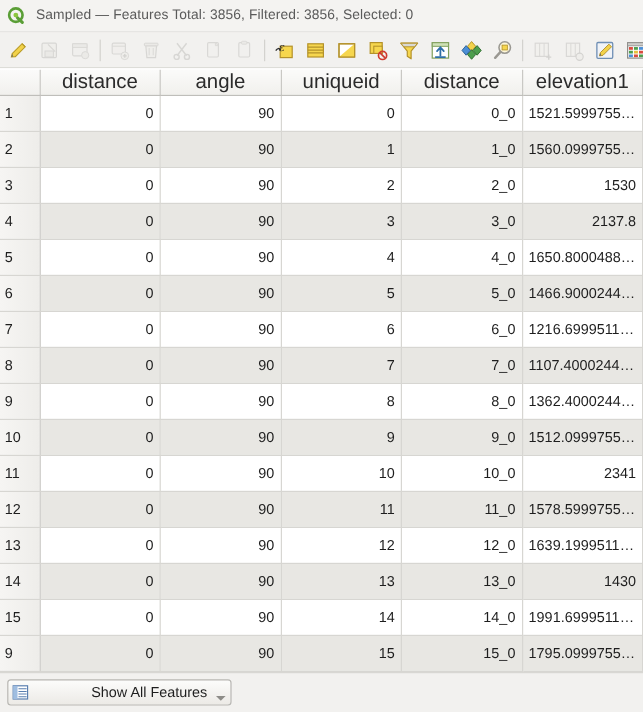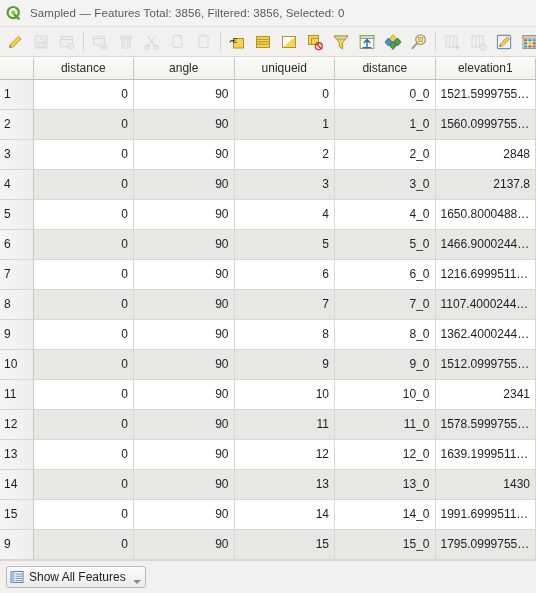--- a/index.html
+++ b/index.html
@@ -96,21 +96,21 @@
   }
   table.attr thead th {
     height: 21px;
     background: linear-gradient(to bottom, #fbfbfa 0%, #f1f0ed 100%);
     border-right: 1px solid #c9c8c4;
     border-bottom: 1px solid #bfbeba;
     font-weight: normal;
     color: #2b2b2b;
     text-align: center;
     padding: 0;
-    font-size: 12px;
+    font-size: 17px;
     box-sizing: border-box;
   }
   table.attr thead th.rowhead-corner {
     width: 33px;
     border-right: 1px solid #c9c8c4;
   }
   table.attr tbody td {
     height: 30px;
     padding: 0 5px;
     border-right: 1px solid #d7d6d2;
@@ -164,21 +164,21 @@
     font-size: 12px;
     color: #1e1e1e;
     box-sizing: border-box;
   }
   .show-all-btn .sa-icon {
     width: 14px;
     height: 14px;
     margin-right: 5px;
     flex: 0 0 auto;
   }
-  .show-all-btn .sa-label { white-space: nowrap; }
+  .show-all-btn .sa-label { white-space: nowrap; margin-left: 47px; }
   .show-all-btn .sa-caret {
     margin-left: 7px;
     width: 0;
     height: 0;
     border-left: 4px solid transparent;
     border-right: 4px solid transparent;
     border-top: 4px solid #8d8c88;
     align-self: flex-end;
     margin-bottom: 3px;
   }
@@ -405,21 +405,21 @@
             <td class="num">1</td>
             <td class="txt">1_0</td>
             <td class="num">1560.099975585...</td>
           </tr>
           <tr class="odd">
             <td class="rownum">3</td>
             <td class="num">0</td>
             <td class="num">90</td>
             <td class="num">2</td>
             <td class="txt">2_0</td>
-            <td class="num">2848</td>
+            <td class="num">1530</td>
           </tr>
           <tr class="even">
             <td class="rownum">4</td>
             <td class="num">0</td>
             <td class="num">90</td>
             <td class="num">3</td>
             <td class="txt">3_0</td>
             <td class="num">2137.8</td>
           </tr>
           <tr class="odd">

